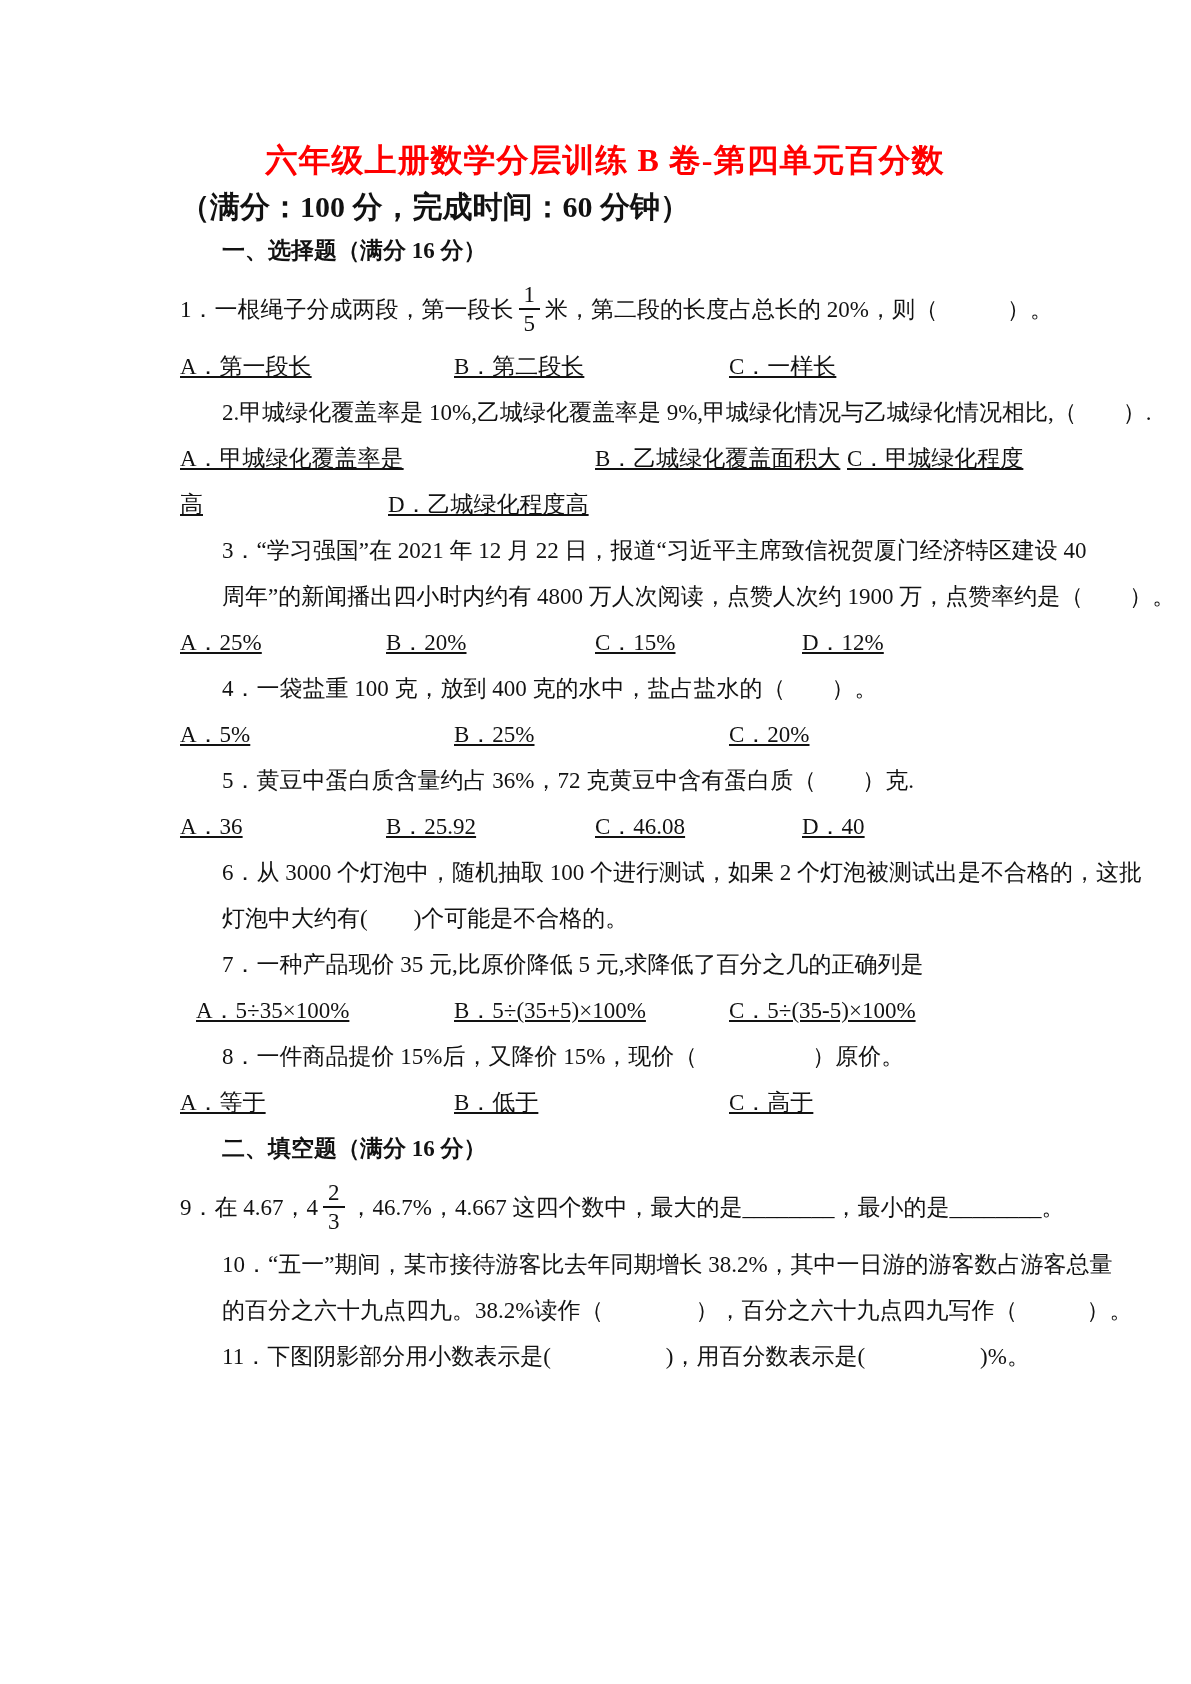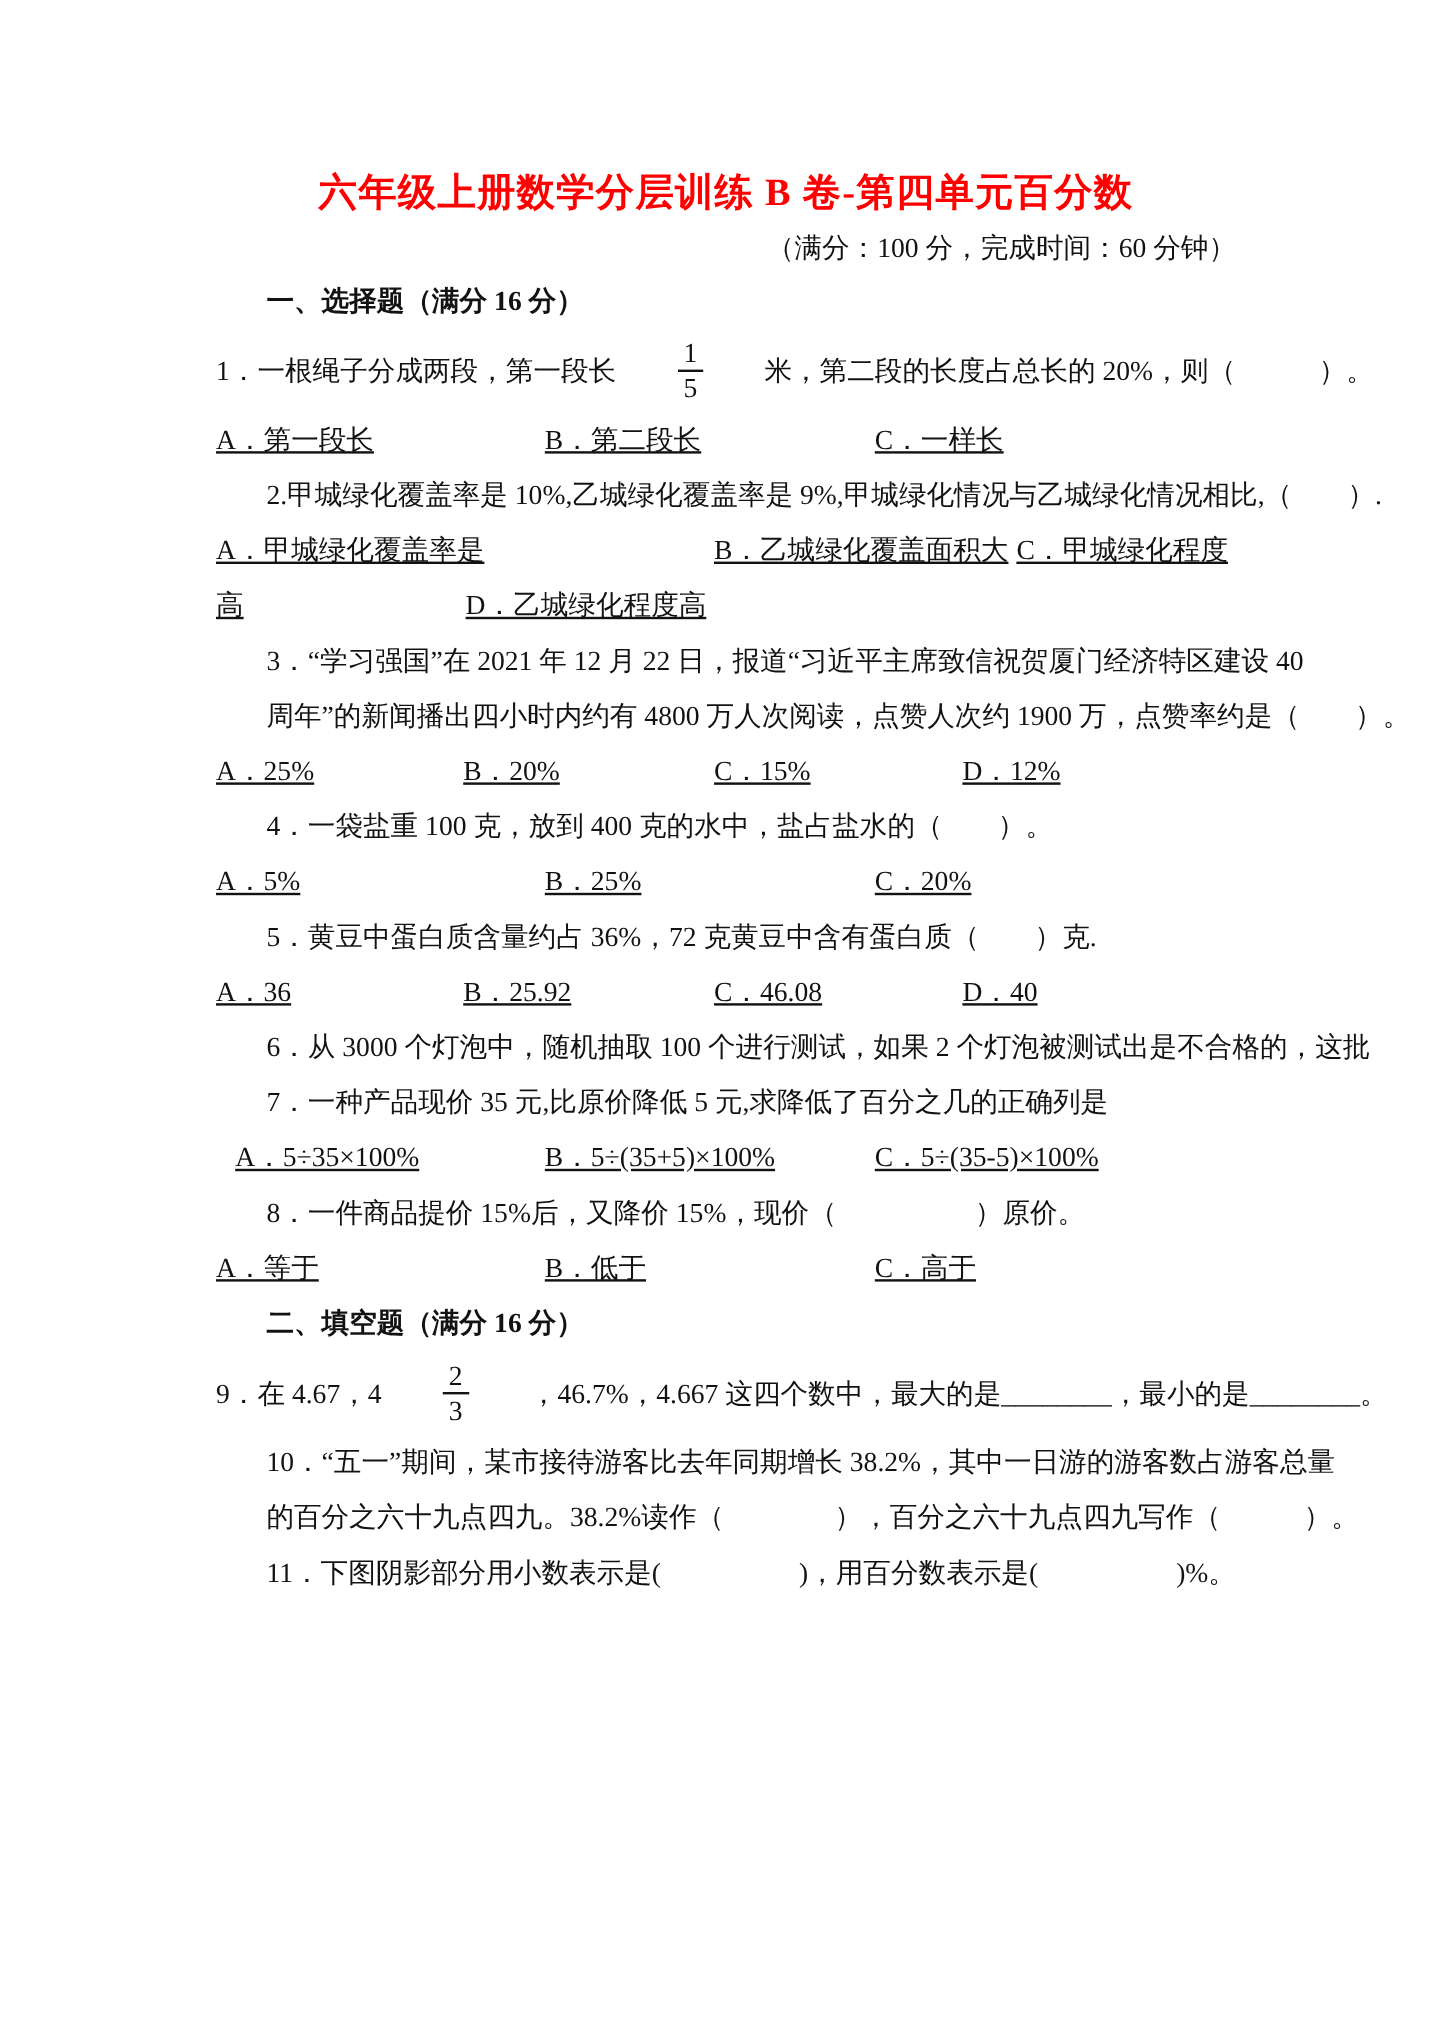--- a/index.html
+++ b/index.html
@@ -11,27 +11,27 @@
   .page{position:relative;width:1191px;height:1684px;background:#ffffff;overflow:hidden;padding-left:44px;}
   .content{position:absolute;left:180px;top:0;width:850px;}
   .doc-title{
     margin-top:138px;
     font-size:32px;font-weight:bold;color:#ff0000;
     text-align:center;line-height:44px;white-space:nowrap;
     letter-spacing:1px;
   }
   .doc-subtitle{
     margin-top:4px;
-    font-size:23px;font-weight:normal;text-align:right;line-height:42px;white-space:nowrap;
+    font-size:30px;font-weight:bold;text-align:left;line-height:42px;white-space:nowrap;
   }
   .line{font-size:23px;line-height:46px;white-space:nowrap;margin-left:42px;}
   .bold{font-weight:bold;}
   .opts{position:relative;height:46px;font-size:23px;}
   .opts > span{position:absolute;top:0;line-height:46px;white-space:nowrap;text-decoration:underline;}
-  .fracline{display:flex;align-items:center;height:70px;font-size:23px;white-space:nowrap;gap:46px;}
+  .fracline{display:flex;align-items:center;height:70px;font-size:23px;white-space:nowrap;}
   .frac{display:inline-block;vertical-align:middle;text-align:center;margin:0 5px;}
   .frac-num{display:block;line-height:1.1;padding:0 5px 1px;border-bottom:2px solid #121212;}
   .frac-den{display:block;line-height:1.1;padding-top:1px;}
 </style>
 </head>
 <body>
 
 <div class="page">
   <div class="content">
 
@@ -83,20 +83,21 @@
 
     <div class="line">5．黄豆中蛋白质含量约占 36%，72 克黄豆中含有蛋白质（　　）克.</div>
     <div class="opts">
       <span style="left:0">A．36</span>
       <span style="left:206px">B．25.92</span>
       <span style="left:415px">C．46.08</span>
       <span style="left:622px">D．40</span>
     </div>
 
     <div class="line">6．从 3000 个灯泡中，随机抽取 100 个进行测试，如果 2 个灯泡被测试出是不合格的，这批</div>
+    <div class="line">灯泡中大约有(　　)个可能是不合格的。</div>
 
     <div class="line">7．一种产品现价 35 元,比原价降低 5 元,求降低了百分之几的正确列是</div>
     <div class="opts">
       <span style="left:16px">A．5÷35×100%</span>
       <span style="left:274px">B．5÷(35+5)×100%</span>
       <span style="left:549px">C．5÷(35-5)×100%</span>
     </div>
 
     <div class="line">8．一件商品提价 15%后，又降价 15%，现价（　　　　　）原价。</div>
     <div class="opts">

